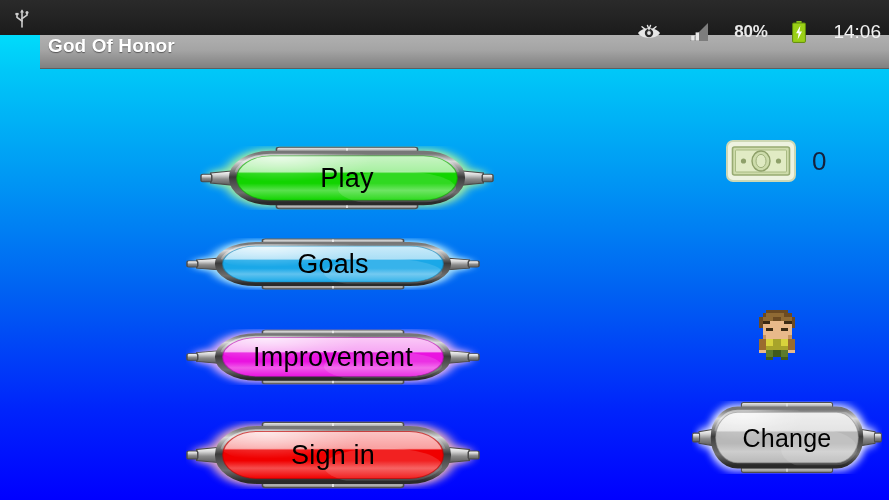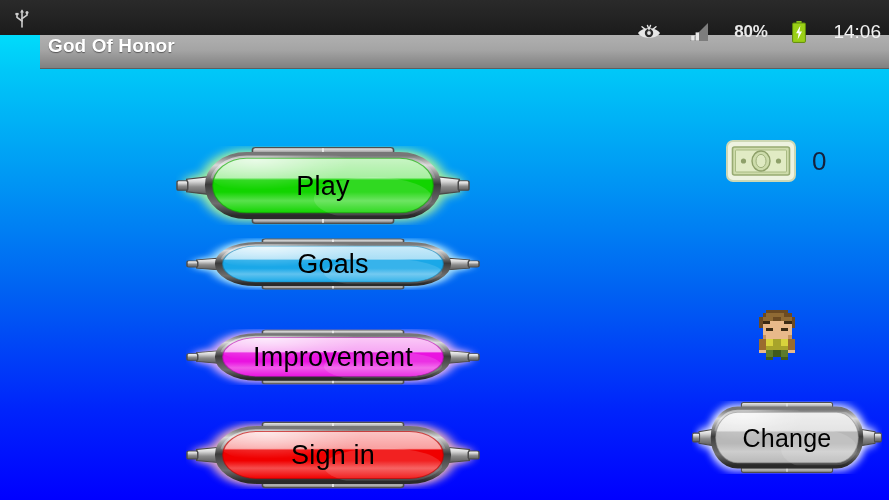--- a/index.html
+++ b/index.html
@@ -183,21 +183,21 @@
         </svg>
       </span>
       <span class="clock">14:06</span>
     </div>
   </div>
 
   <div id="titlebar">
     <span class="apptitle">God Of Honor</span>
   </div>
 
-  <div class="pill-wrap" id="btn0" style="left:176px; top:146px; width:294px; height:79px;">
+  <div class="pill-wrap" id="btn0" style="left:200px; top:146px; width:294px; height:64px;">
     <div class="pill">
 <svg viewBox="0 0 300 100" preserveAspectRatio="none">
   <defs>
     <linearGradient id="g-body-p0" x1="0" y1="0" x2="0" y2="1">
       <stop offset="0%" stop-color="rgb(189,243,184)"></stop>
       <stop offset="36%" stop-color="rgb(148,236,140)"></stop>
       <stop offset="40%" stop-color="#12d400"></stop>
       <stop offset="62%" stop-color="#12d400"></stop>
       <stop offset="78%" stop-color="rgb(89,225,77)"></stop>
       <stop offset="100%" stop-color="#12d400"></stop>

